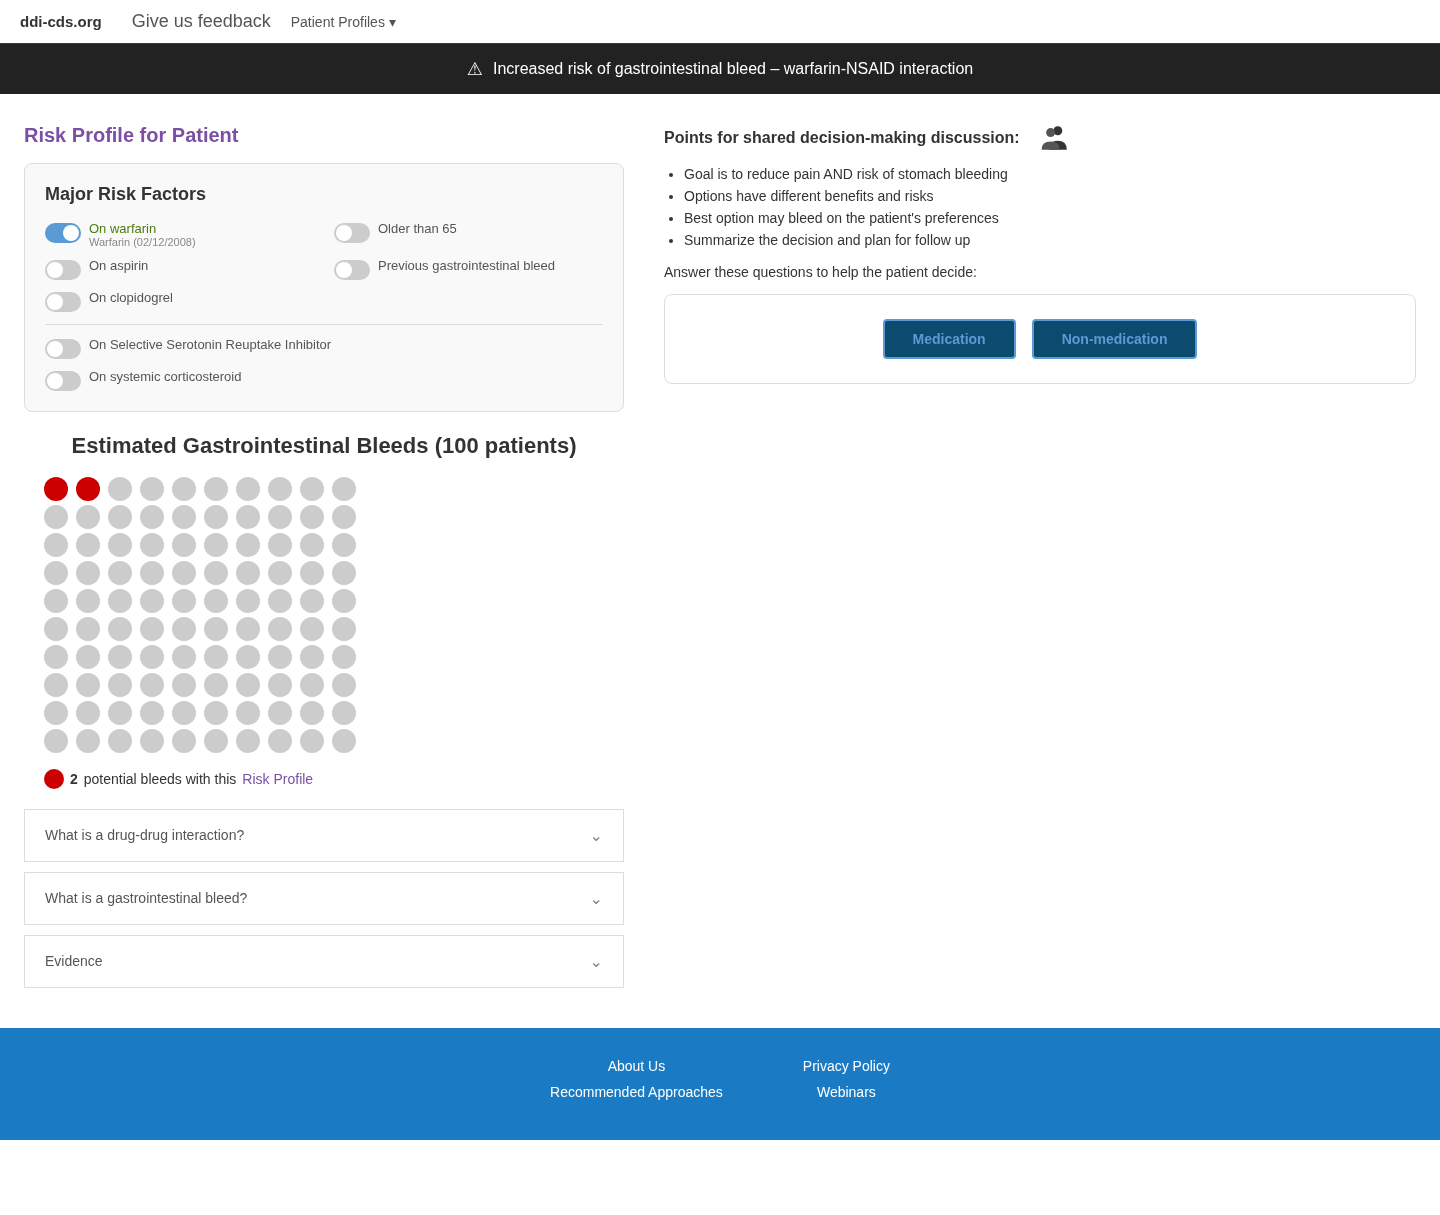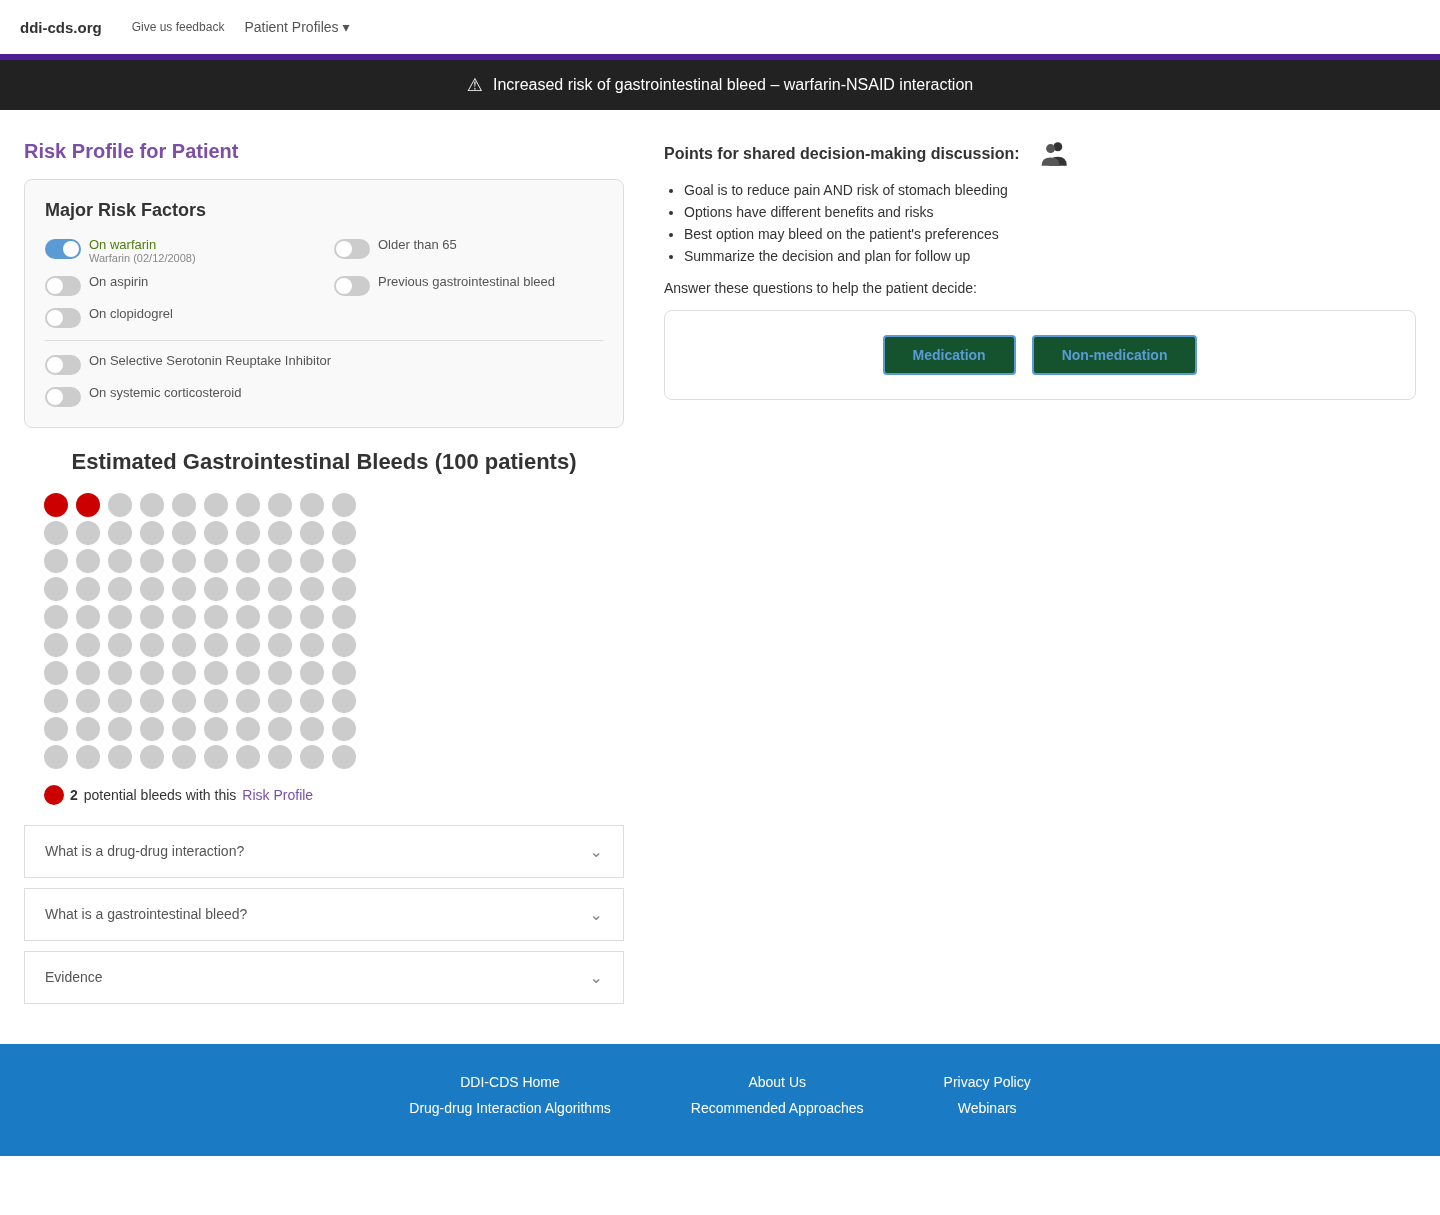--- a/index.html
+++ b/index.html
@@ -3,35 +3,35 @@
   <meta charset="utf-8">
   <style>
     * { box-sizing: border-box; margin: 0; padding: 0; }
     body { font-family: Arial, sans-serif; font-size: 14px; color: #333; background: #fff; }
 
     
     .navbar {
       display: flex;
       align-items: center;
       padding: 0 20px;
-      height: 60px;
+      height: 44px;
       background: #fff;
-      border-bottom: 6px solid #4c1d95;
+      border-bottom: 1px solid #4c1d95;
     }
     .navbar-brand {
       font-weight: bold;
       color: #333;
       margin-right: 30px;
       font-size: 15px;
     }
     .navbar-link {
       color: #555;
       margin-right: 20px;
       cursor: pointer;
-      font-size: 12px;
+      font-size: 18px;
       text-decoration: none;
     }
     .navbar-dropdown {
       color: #555;
       cursor: pointer;
       font-size: 14px;
       display: flex;
       align-items: center;
       gap: 4px;
     }
@@ -263,21 +263,21 @@
       text-align: center;
       margin-bottom: 20px;
     }
     .sdm-buttons {
       display: flex;
       gap: 16px;
       justify-content: center;
     }
     .sdm-btn {
       border: 2px solid #5b9bd5;
-      background: #14532d;
+      background: #0c4a6e;
       color: #5b9bd5;
       padding: 10px 28px;
       border-radius: 4px;
       cursor: pointer;
       font-size: 14px;
       font-weight: bold;
     }
 
     
     .footer {
@@ -579,24 +579,20 @@
       </div>
     </div>
 
   </div>
 
 </div>
 
 <footer class="footer">
   <div class="footer-links">
     <div class="footer-col">
-      <a href="#">DDI-CDS Home</a>
-      <a href="#">Drug-drug Interaction Algorithms</a>
-    </div>
-    <div class="footer-col">
       <a href="#">About Us</a>
       <a href="#">Recommended Approaches</a>
     </div>
     <div class="footer-col">
       <a href="#">Privacy Policy</a>
       <a href="#">Webinars</a>
     </div>
   </div>
 </footer>
 

